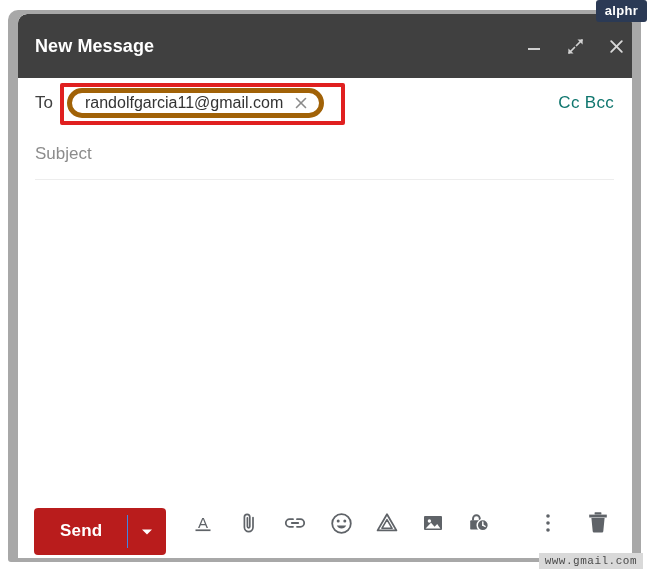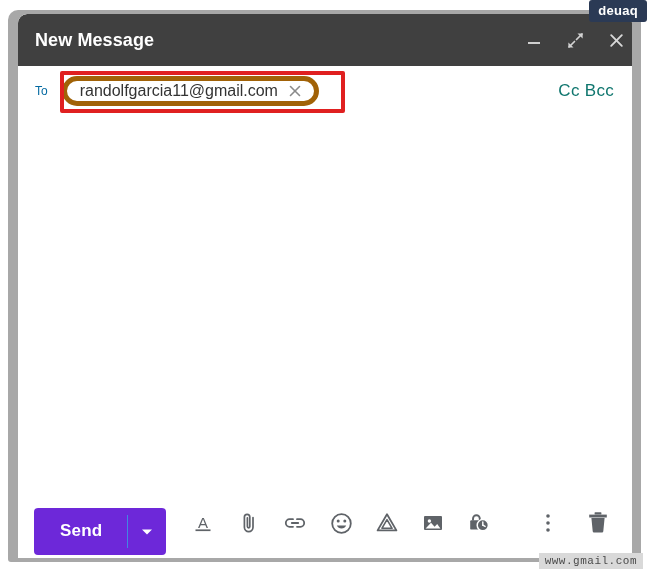--- a/index.html
+++ b/index.html
@@ -43,21 +43,21 @@
     height: 544px;
     background: #ffffff;
     border-radius: 9px 9px 0 0;
     overflow: hidden;
     display: flex;
     flex-direction: column;
   }
 
   
   .title-bar {
-    height: 52px;
+    height: 64px;
     background: #404040;
     border-radius: 9px 9px 0 0;
     display: flex;
     align-items: center;
     padding: 0 6px 0 17px;
     flex: 0 0 auto;
   }
 
   .title-text {
     color: #ffffff;
@@ -87,22 +87,22 @@
   .to-row {
     position: relative;
     height: 50px;
     flex: 0 0 auto;
     display: flex;
     align-items: center;
     padding: 0 18px 0 17px;
   }
 
   .field-label {
-    color: #0369a1;
-    font-size: 12px;
+    color: #404040;
+    font-size: 17px;
     margin-right: 10px;
     flex: 0 0 auto;
     text-align: center;
   }
 
   .recipient-area {
     flex: 1 1 auto;
     display: flex;
     align-items: center;
     height: 100%;
@@ -198,21 +198,21 @@
     padding: 0 17px 0 16px;
     background: #ffffff;
   }
 
   .send-group {
     display: flex;
     align-items: stretch;
     height: 47px;
     border-radius: 4px;
     overflow: hidden;
-    background: #6d28d9;
+    background: #b91c1c;
     cursor: pointer;
     flex: 0 0 auto;
     margin-top: 16px;
   }
 
   .send-label {
     display: flex;
     align-items: center;
     justify-content: center;
     padding: 0 25px 0 26px;
@@ -292,21 +292,21 @@
     z-index: 40;
   }
 </style>
 </head>
 <body>
 
 <div id="page-frame">
 
   <div class="frame-shadow"></div>
 
-  <div class="alphr-badge">deuaq</div>
+  <div class="alphr-badge">alphr</div>
 
   <div class="deuaq-watermark">www.gmail.com</div>
 
   <div class="compose-window">
 
     <div class="title-bar">
       <div class="title-text">New Message</div>
 
       <div class="win-controls">
 
@@ -361,20 +361,24 @@
             </svg>
           </span>
         </div>
       </div>
 
       <div class="cc-bcc">Cc Bcc</div>
 
       <div class="red-highlight"></div>
     </div>
 
+    <div class="subject-row">
+      <div class="subject-placeholder">Subject</div>
+      <div class="subject-divider"></div>
+    </div>
 
     <div class="message-body"></div>
 
     <div class="bottom-toolbar">
 
       <div class="send-group">
         <div class="send-label">Send</div>
         <div class="send-divider"></div>
         <div class="send-caret">
           <span>

